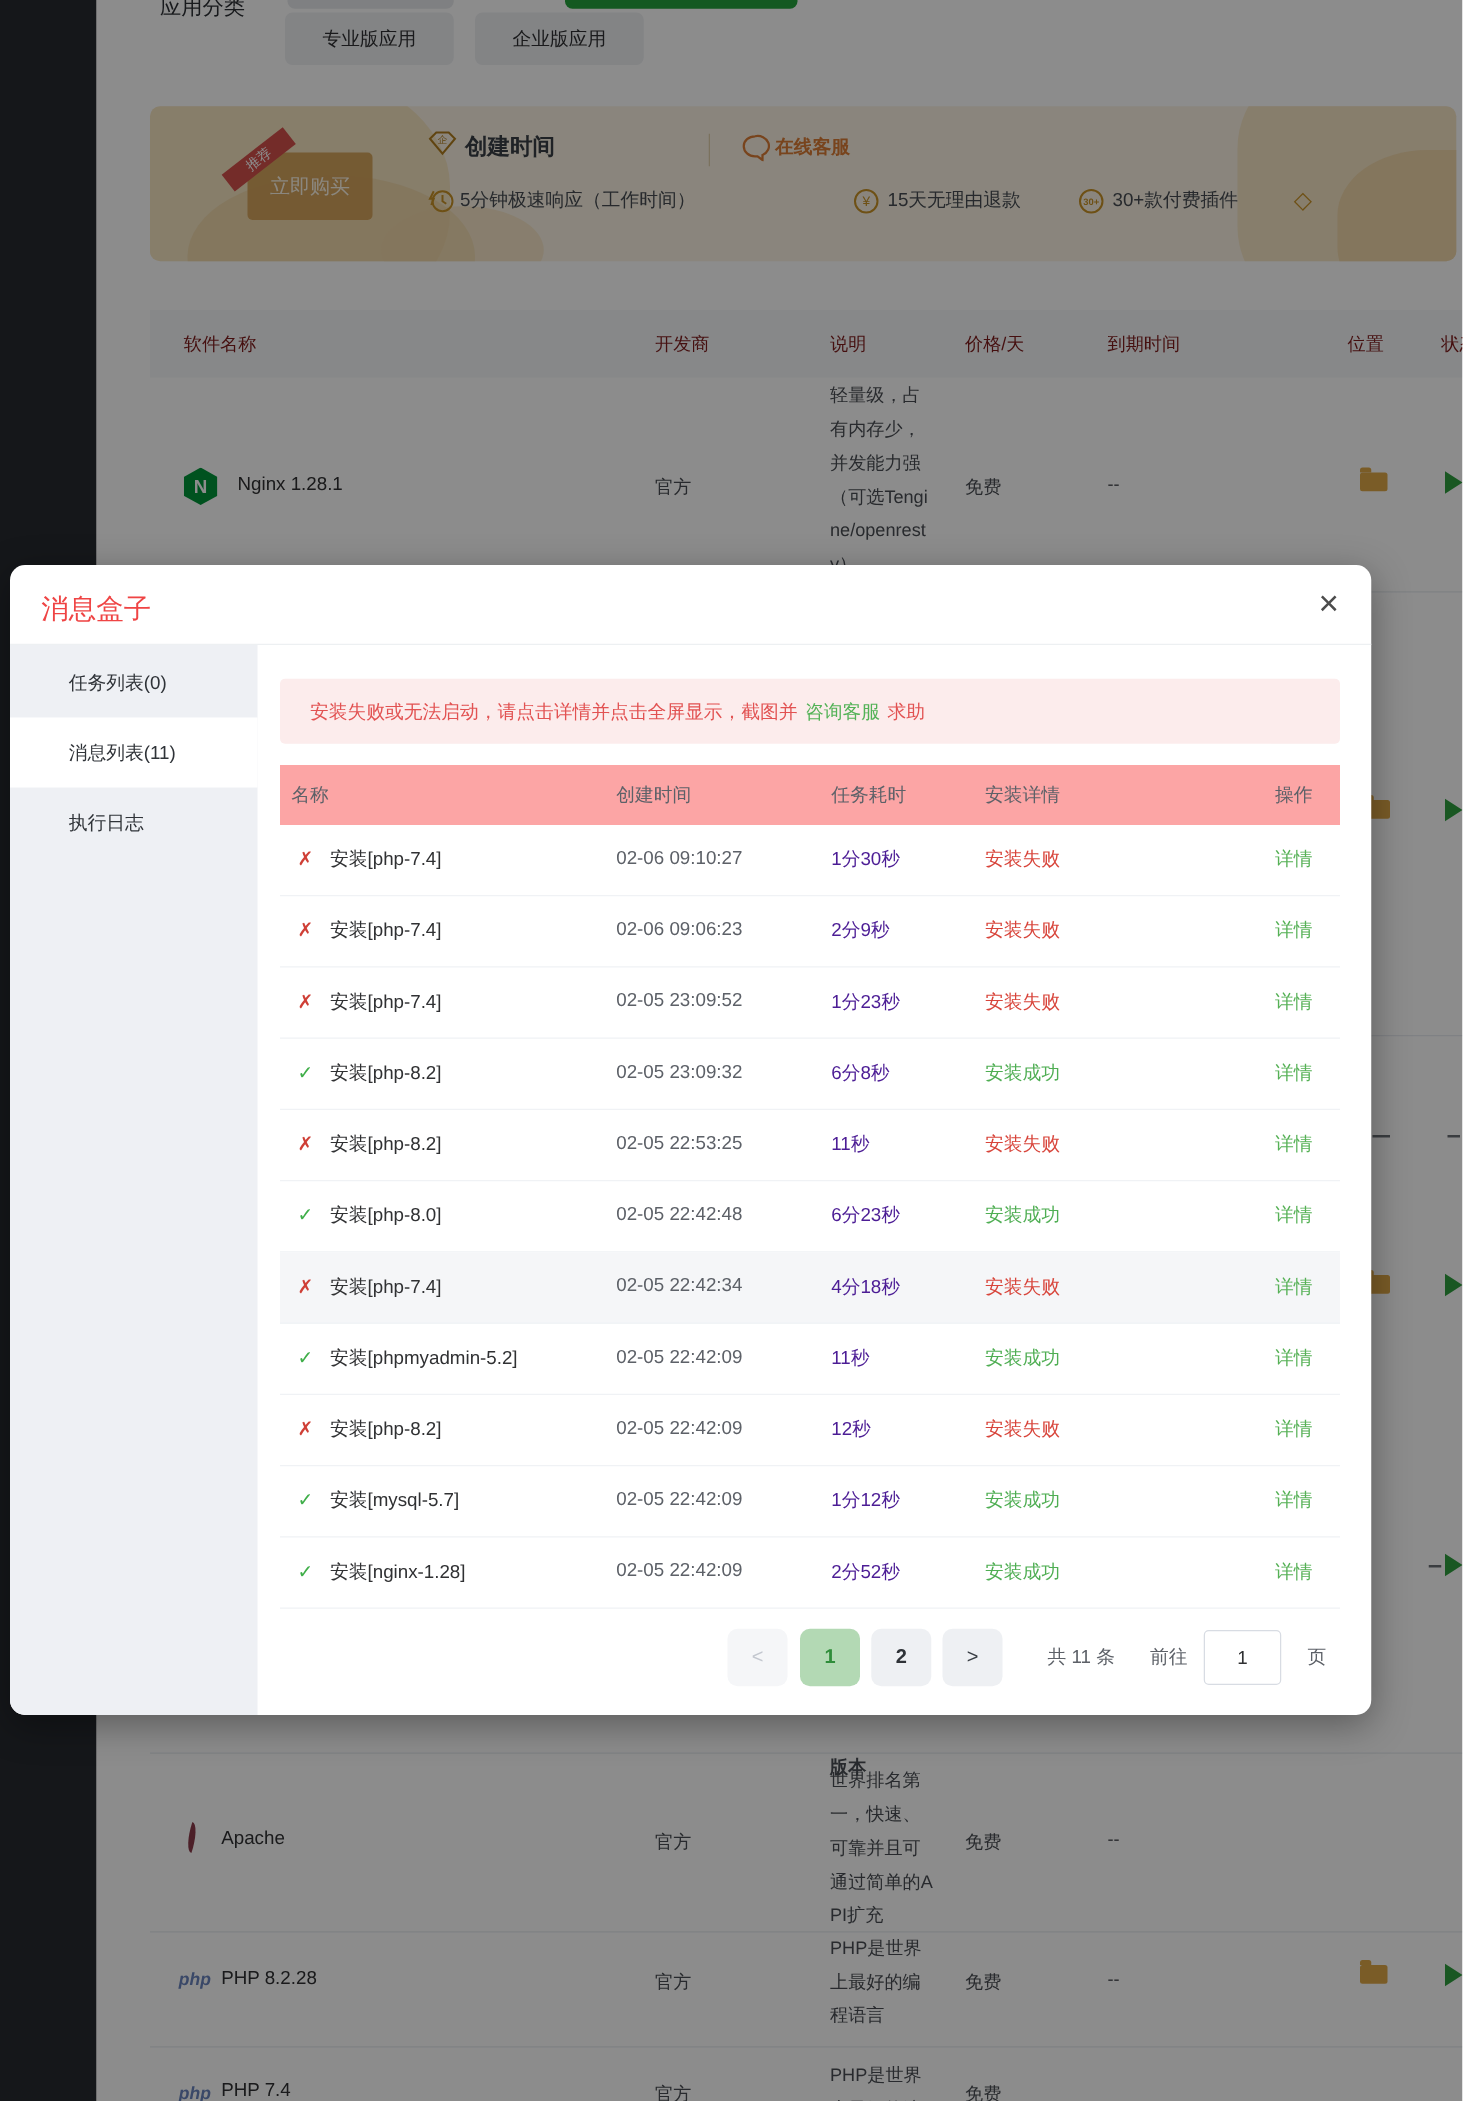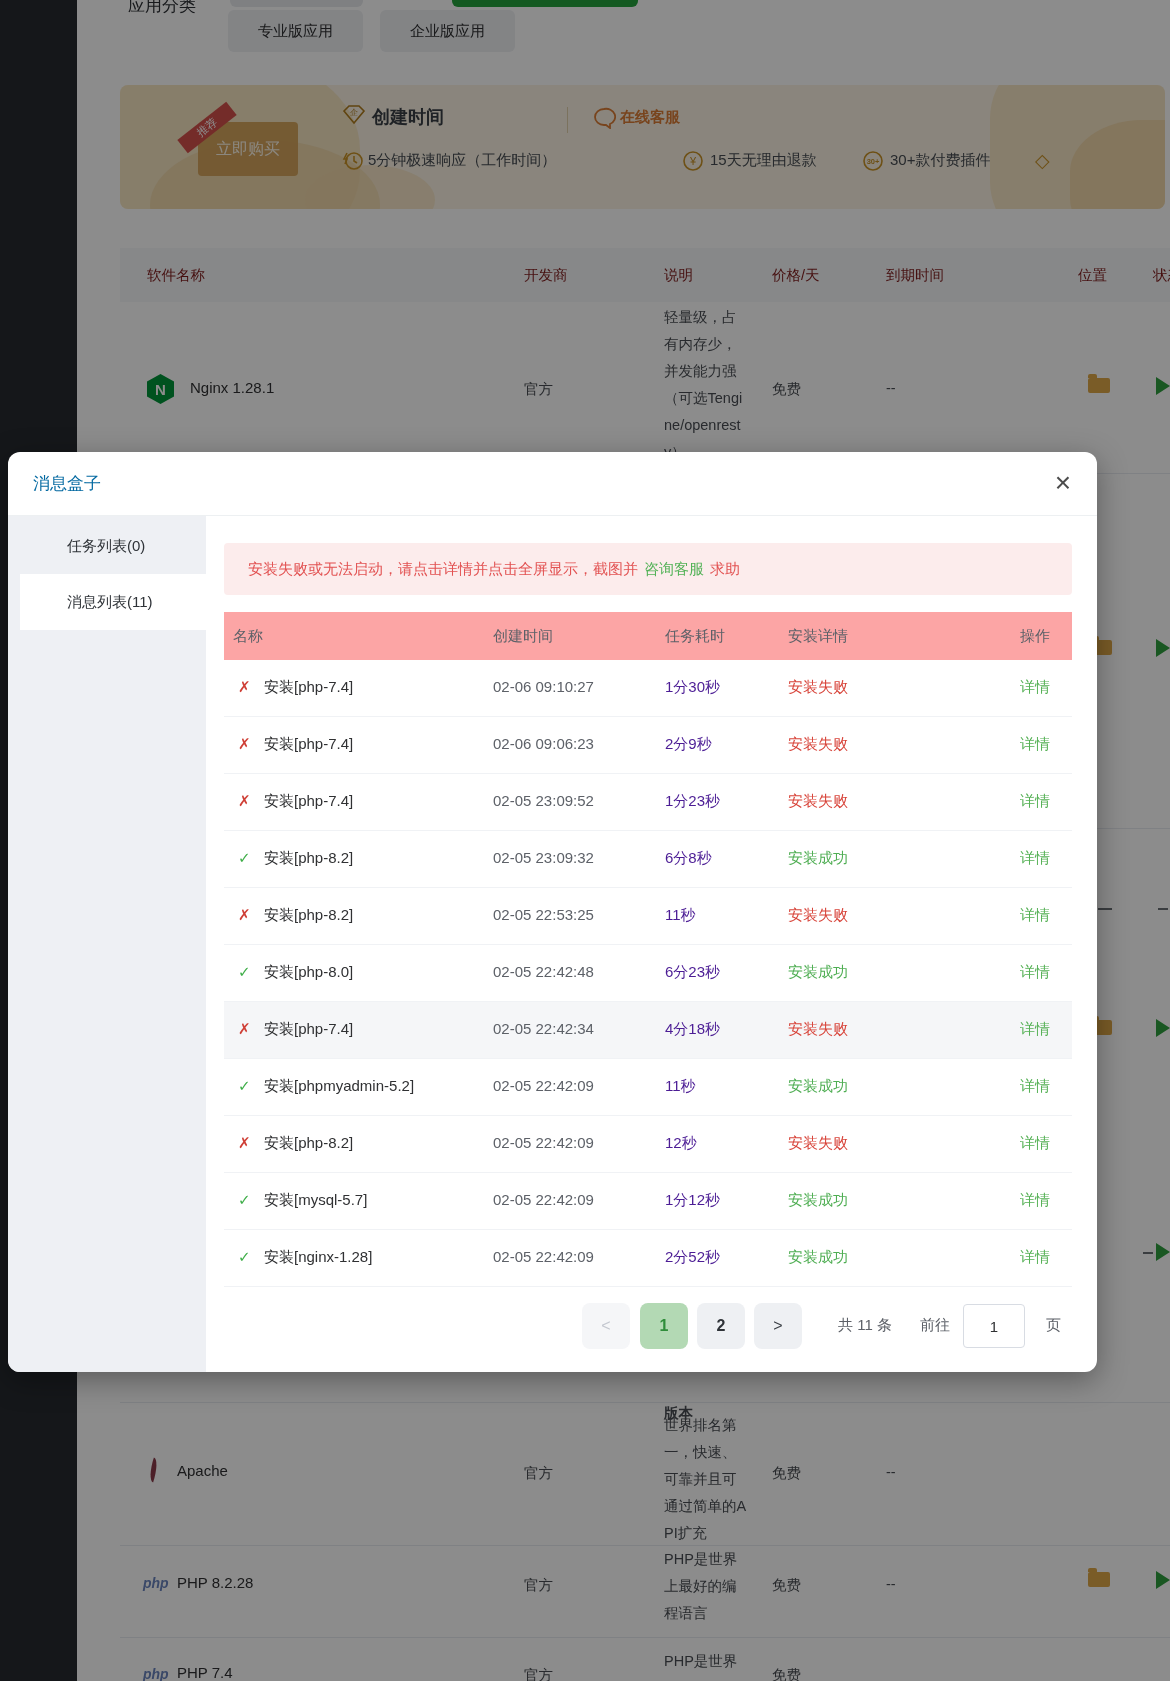--- a/index.html
+++ b/index.html
@@ -42,27 +42,27 @@
   .play{position:absolute;width:0;height:0;border-top:9px solid transparent;border-bottom:9px solid transparent;border-left:14px solid #2f9e3f;}
   .hline{position:absolute;height:1px;background:#e8ebf0;}
   .dash{position:absolute;height:2px;background:#6b6f76;}
   .feather{position:absolute;width:7px;height:24px;background:#8a3a49;border-radius:0 100% 0 100%;transform:rotate(18deg);}
   .phpbadge{position:absolute;font-style:italic;font-weight:700;font-size:14px;color:#6a84bd;}
   
   #overlay{position:absolute;inset:0;background:rgba(0,0,0,0.45);z-index:5;}
   
   #modal{position:absolute;left:8px;top:452px;width:1089px;height:920px;background:#fff;border-radius:12px;
     box-shadow:0 8px 30px rgba(0,0,0,.35);z-index:10;}
-  .m-title{position:absolute;left:25px;top:20px;font-size:17px;font-weight:500;color:#0369a1;}
+  .m-title{position:absolute;left:25px;top:20px;font-size:22px;font-weight:500;color:#ef4444;}
   .m-close{position:absolute;left:1038px;top:14px;width:34px;height:34px;font-size:28px;font-weight:300;color:#4c4c4c;
     display:flex;align-items:center;justify-content:center;cursor:pointer;line-height:1;}
   .m-hdiv{position:absolute;left:0;top:63px;width:1089px;height:1px;background:#edf0f2;}
   .m-side{position:absolute;left:0;top:64px;width:198px;height:856px;background:#eef0f4;border-radius:0 0 0 12px;}
   .m-tab{position:absolute;left:0;width:198px;height:56px;display:flex;align-items:center;padding-left:47px;
-    box-sizing:border-box;font-size:15px;color:#2f3338;cursor:pointer;margin-left:12px;}
+    box-sizing:border-box;font-size:15px;color:#2f3338;cursor:pointer;}
   .m-tab.active{background:#ffffff;}
   .alert{position:absolute;left:216px;top:91px;width:848px;height:52px;background:#fcecec;border-radius:4px;
     display:flex;align-items:center;padding-left:24px;box-sizing:border-box;font-size:15px;color:#e25252;}
   .alert .lnk{color:#53b257;margin:0 6px;cursor:pointer;}
   .t-head{position:absolute;left:216px;top:160px;width:848px;height:48px;background:#fca5a5;}
   .t-th{position:absolute;top:15px;font-size:15px;color:#5d6168;white-space:nowrap;}
   #task-rows{position:absolute;left:216px;top:208px;width:848px;}
   .trow{position:relative;height:56px;border-bottom:1px solid #f0f2f5;}
   .trow.hl{background:#f5f6f8;}
   .trow span{position:absolute;top:18px;white-space:nowrap;font-size:15px;}
@@ -223,20 +223,21 @@
 <div id="overlay"></div>
 
 <div id="modal">
   <div class="m-title">消息盒子</div>
   <div class="m-close">×</div>
   <div class="m-hdiv"></div>
 
   <div class="m-side"></div>
   <div class="m-tab" style="top:66px;">任务列表(0)</div>
   <div class="m-tab active" style="top:122px;">消息列表(11)</div>
+  <div class="m-tab" style="top:178px;">执行日志</div>
 
   <div class="alert">
     <span>安装失败或无法启动，请点击详情并点击全屏显示，截图并</span>
     <span class="lnk">咨询客服</span>
     <span>求助</span>
   </div>
 
   <div class="t-head">
     <span class="t-th" style="left:9px;">名称</span>
     <span class="t-th" style="left:269px;">创建时间</span>

